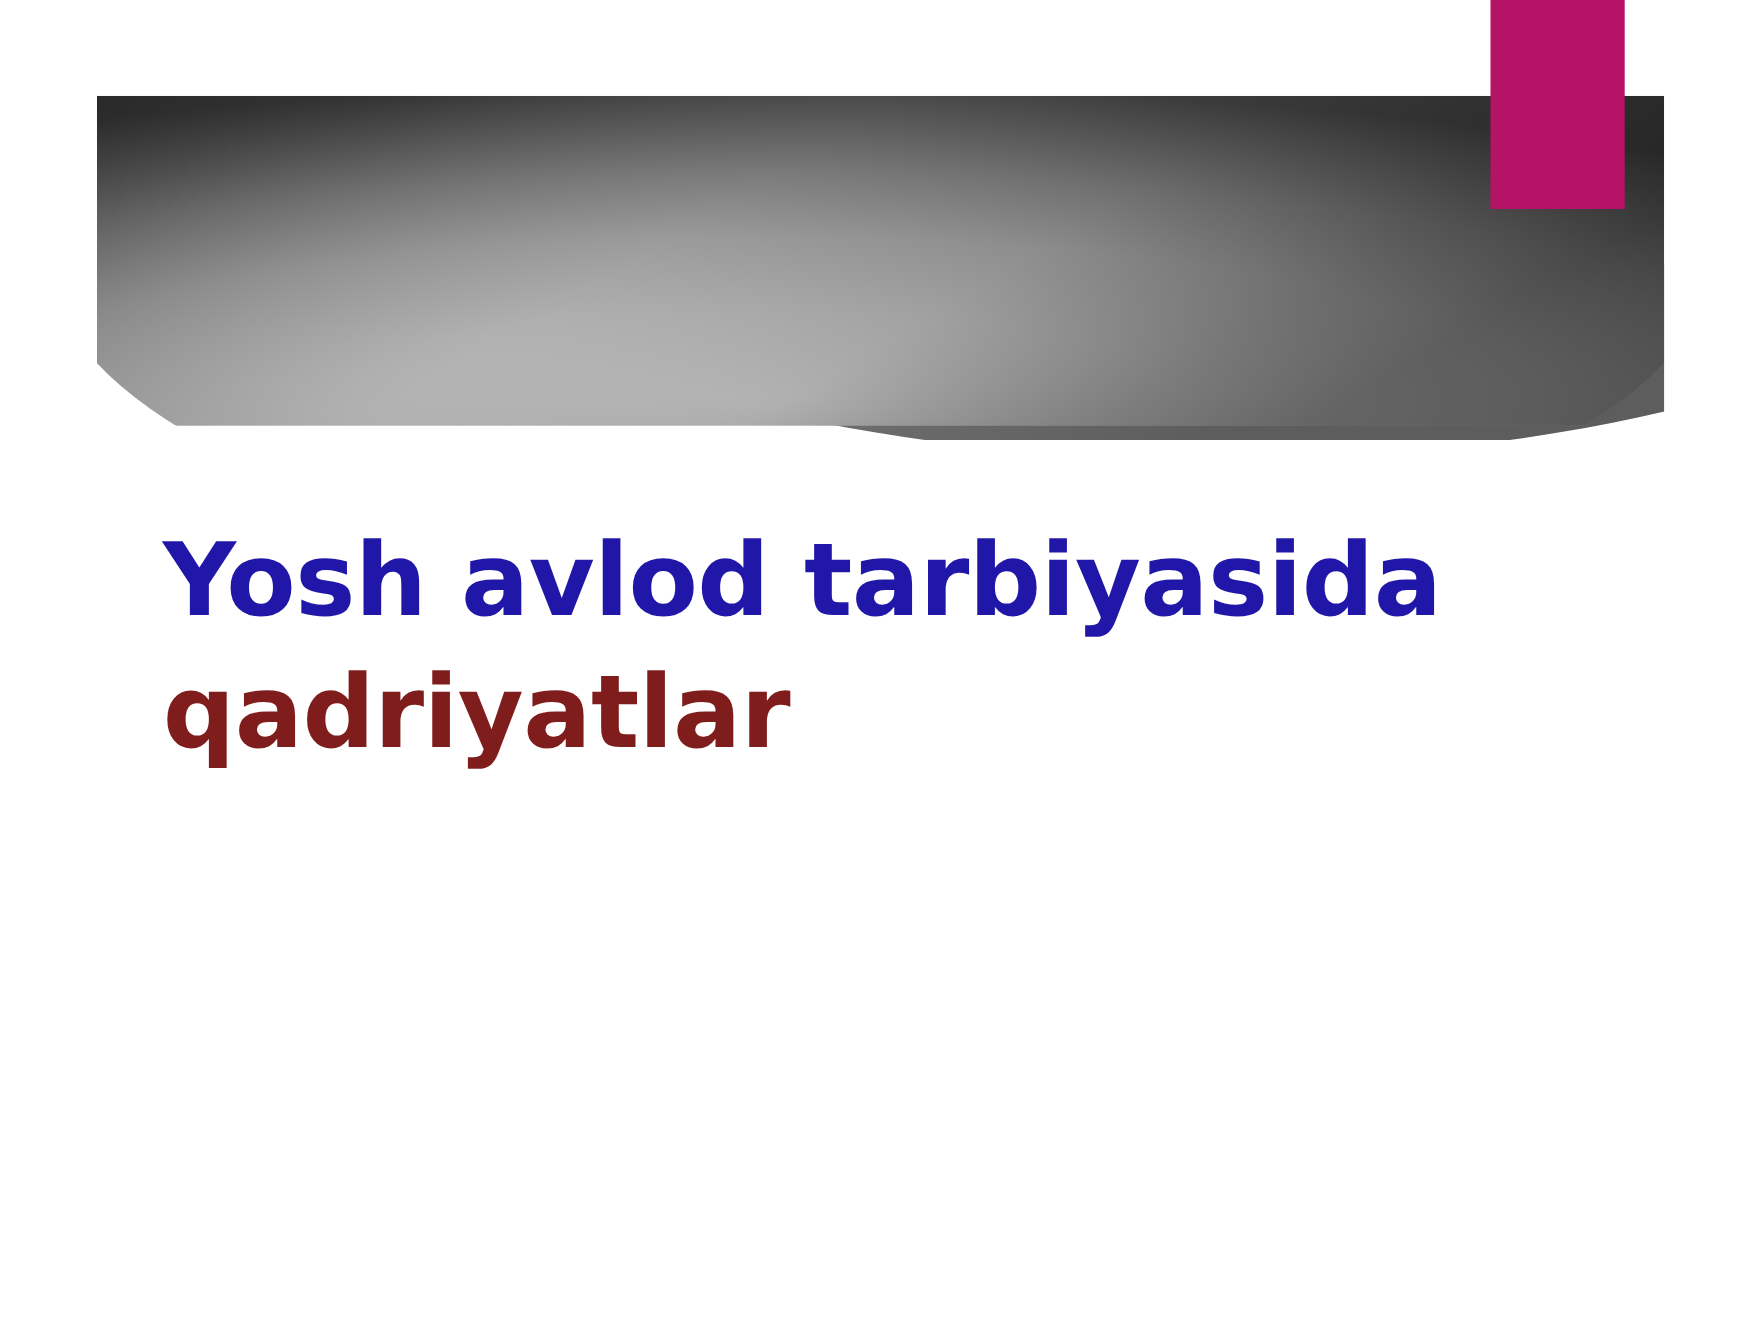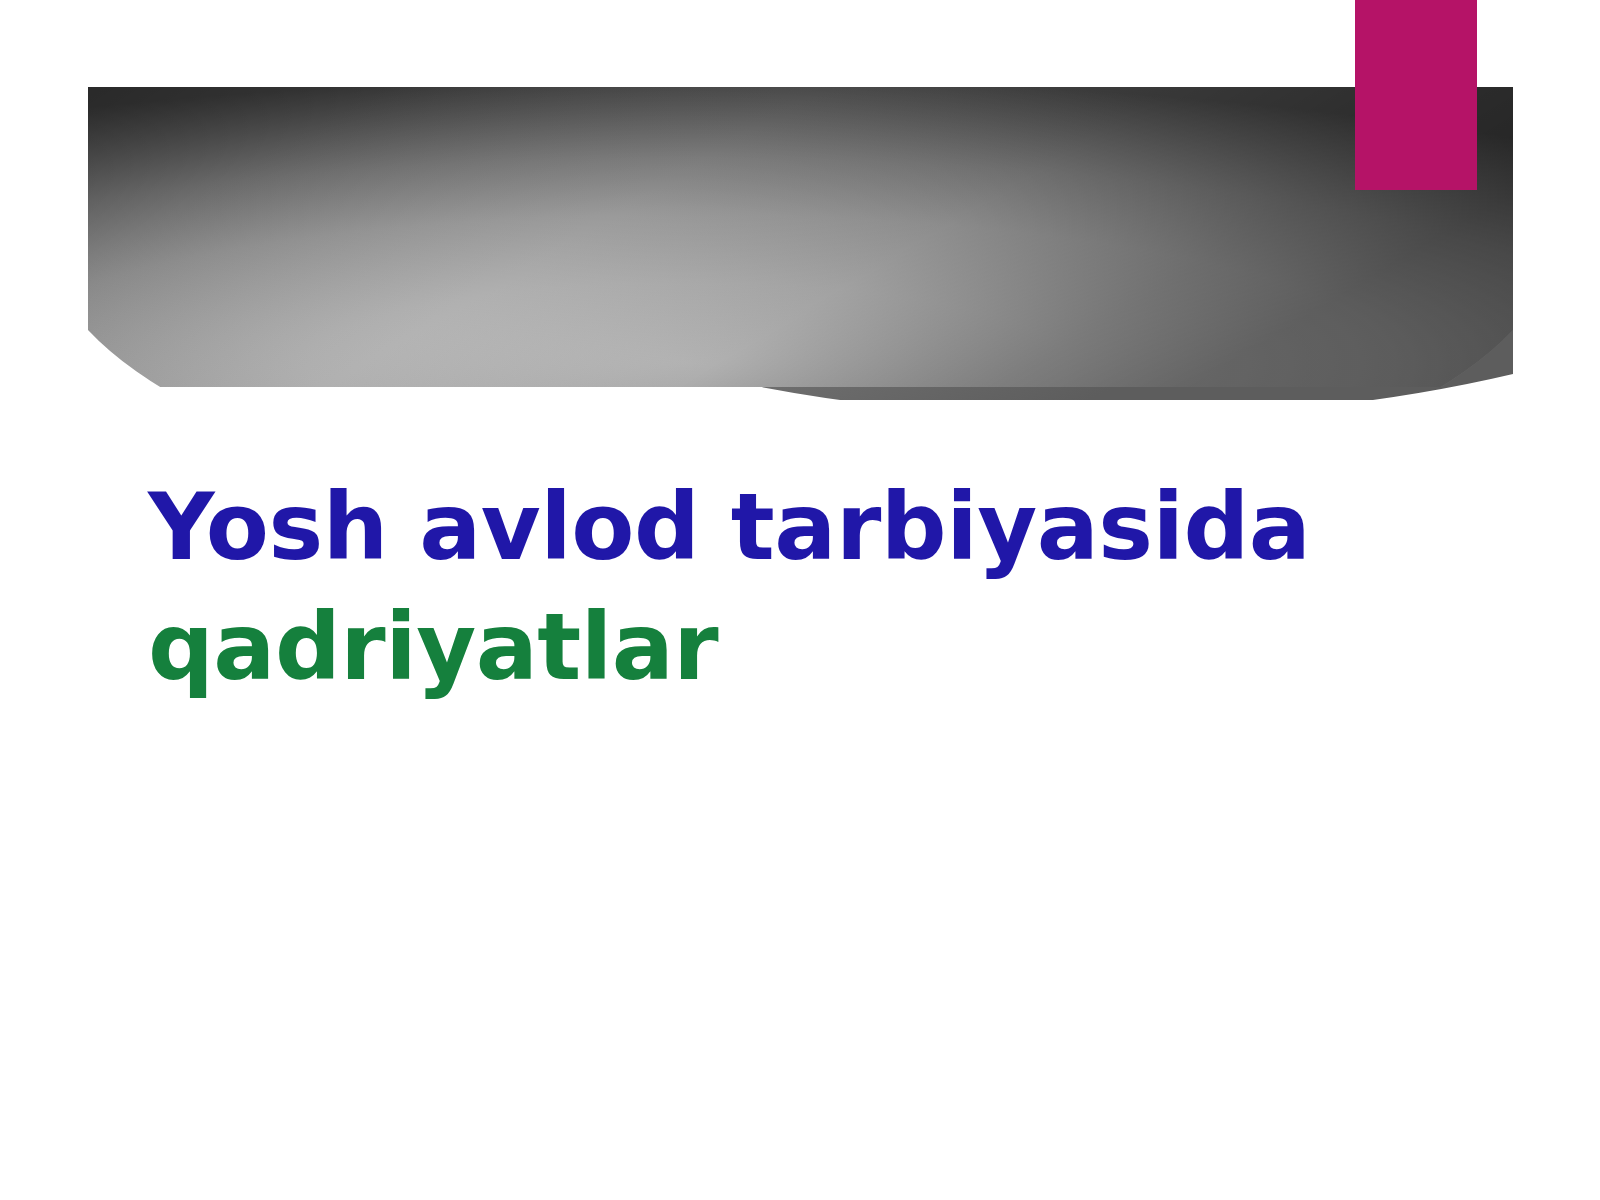--- a/index.html
+++ b/index.html
@@ -106,16 +106,16 @@
         <rect x="88" y="87" width="1425" height="300" fill="url(#gradBanner)"></rect>
         <rect x="88" y="87" width="1425" height="300" fill="url(#gradBannerOverlay)"></rect>
       </g>
 
       <rect x="1355" y="0" width="122" height="190" fill="#b51367"></rect>
     </svg>
   </div>
 
   <div id="title-block">
     <div class="title-line" style="color: rgb(32, 23, 168);">Yosh avlod tarbiyasida</div>
-    <div class="title-line" style="color: #15803d;">qadriyatlar</div>
+    <div class="title-line" style="color: #7f1d1d;">qadriyatlar</div>
   </div>
 
 </div>
 
 </body></html>

